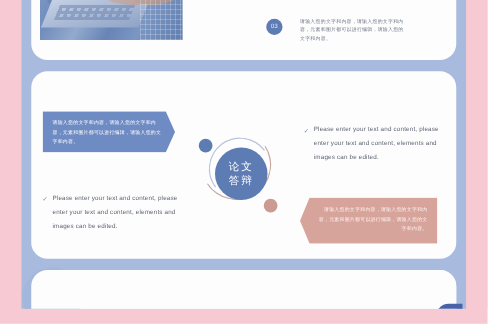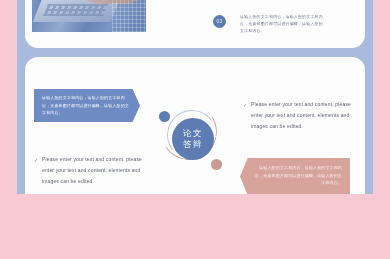--- a/index.html
+++ b/index.html
@@ -1,21 +1,21 @@
 <!DOCTYPE html>
 <html><head>
 <meta charset="utf-8">
 <style>
   html,body{margin:0;padding:0;}
   body{
     width:390px;height:259px;overflow:hidden;
     background:#f7c9d3;
     font-family:"Liberation Sans","DejaVu Sans",sans-serif;
   }
-  .stage{position:relative;width:390px;height:194px;overflow:hidden;background:#f7c9d3;}
+  .stage{position:relative;width:390px;height:247px;overflow:hidden;background:#f7c9d3;}
 
   
   .page-band{position:absolute;left:17px;top:0;width:356px;height:259px;background:#a8bade;}
   .pink-left{position:absolute;left:0;top:0;width:17px;height:259px;background:#f7c9d3;}
   .pink-right{position:absolute;left:373px;top:0;width:17px;height:259px;background:#f7c9d3;}
 
   
   .slide{position:absolute;background:#fdfdfd;border-radius:13px;overflow:hidden;}
   .slide-top{left:25px;top:-62px;width:340px;height:110px;}
   .slide-mid{left:25px;top:57px;width:340px;height:150px;}

